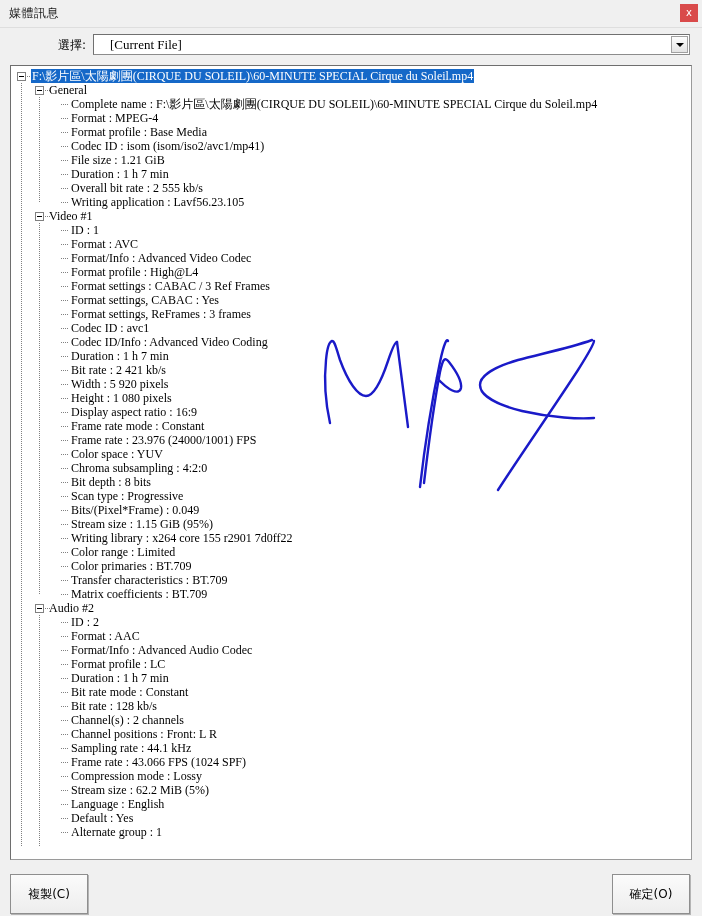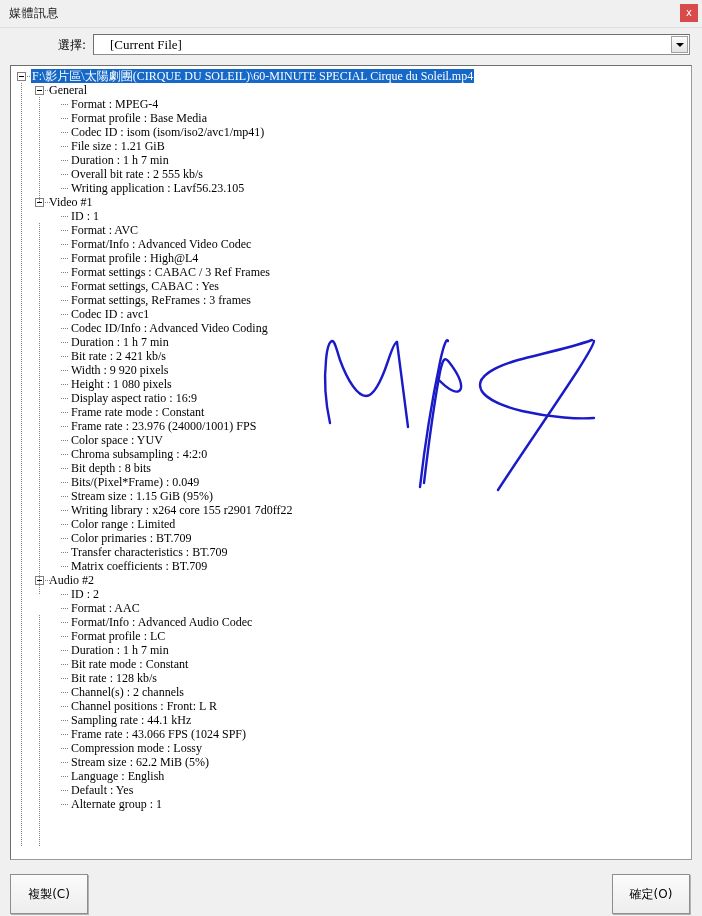--- a/index.html
+++ b/index.html
@@ -243,47 +243,49 @@
     <div id="combo-arrow-box">
       <span class="tri"></span>
     </div>
   </div>
 </div>
 
 <div id="tree-panel">
   <div id="tree-inner">
       <div class="row lvl0 node selected"><span class="expander"></span><span class="stub"></span><span class="label">F:\影片區\太陽劇團(CIRQUE DU SOLEIL)\60-MINUTE SPECIAL  Cirque du Soleil.mp4</span></div>
       <div class="row lvl1 node"><span class="expander"></span><span class="stub"></span><span class="label">General</span></div>
+      <div class="row lvl2"><span class="stub"></span><span class="label">Complete name : F:\影片區\太陽劇團(CIRQUE DU SOLEIL)\60-MINUTE SPECIAL  Cirque du Soleil.mp4</span></div>
       <div class="row lvl2"><span class="stub"></span><span class="label">Format : MPEG-4</span></div>
       <div class="row lvl2"><span class="stub"></span><span class="label">Format profile : Base Media</span></div>
       <div class="row lvl2"><span class="stub"></span><span class="label">Codec ID : isom (isom/iso2/avc1/mp41)</span></div>
       <div class="row lvl2"><span class="stub"></span><span class="label">File size : 1.21 GiB</span></div>
       <div class="row lvl2"><span class="stub"></span><span class="label">Duration : 1 h 7 min</span></div>
       <div class="row lvl2"><span class="stub"></span><span class="label">Overall bit rate : 2 555 kb/s</span></div>
       <div class="row lvl2"><span class="stub"></span><span class="label">Writing application : Lavf56.23.105</span></div>
       <div class="row lvl1 node"><span class="expander"></span><span class="stub"></span><span class="label">Video #1</span></div>
       <div class="row lvl2"><span class="stub"></span><span class="label">ID : 1</span></div>
       <div class="row lvl2"><span class="stub"></span><span class="label">Format : AVC</span></div>
       <div class="row lvl2"><span class="stub"></span><span class="label">Format/Info : Advanced Video Codec</span></div>
       <div class="row lvl2"><span class="stub"></span><span class="label">Format profile : High@L4</span></div>
       <div class="row lvl2"><span class="stub"></span><span class="label">Format settings : CABAC / 3 Ref Frames</span></div>
       <div class="row lvl2"><span class="stub"></span><span class="label">Format settings, CABAC : Yes</span></div>
       <div class="row lvl2"><span class="stub"></span><span class="label">Format settings, ReFrames : 3 frames</span></div>
       <div class="row lvl2"><span class="stub"></span><span class="label">Codec ID : avc1</span></div>
       <div class="row lvl2"><span class="stub"></span><span class="label">Codec ID/Info : Advanced Video Coding</span></div>
       <div class="row lvl2"><span class="stub"></span><span class="label">Duration : 1 h 7 min</span></div>
       <div class="row lvl2"><span class="stub"></span><span class="label">Bit rate : 2 421 kb/s</span></div>
-      <div class="row lvl2"><span class="stub"></span><span class="label">Width : 9 920 pixels</span></div>
+      <div class="row lvl2"><span class="stub"></span><span class="label">Width : 5 920 pixels</span></div>
       <div class="row lvl2"><span class="stub"></span><span class="label">Height : 1 080 pixels</span></div>
       <div class="row lvl2"><span class="stub"></span><span class="label">Display aspect ratio : 16:9</span></div>
       <div class="row lvl2"><span class="stub"></span><span class="label">Frame rate mode : Constant</span></div>
       <div class="row lvl2"><span class="stub"></span><span class="label">Frame rate : 23.976 (24000/1001) FPS</span></div>
       <div class="row lvl2"><span class="stub"></span><span class="label">Color space : YUV</span></div>
       <div class="row lvl2"><span class="stub"></span><span class="label">Chroma subsampling : 4:2:0</span></div>
       <div class="row lvl2"><span class="stub"></span><span class="label">Bit depth : 8 bits</span></div>
+      <div class="row lvl2"><span class="stub"></span><span class="label">Scan type : Progressive</span></div>
       <div class="row lvl2"><span class="stub"></span><span class="label">Bits/(Pixel*Frame) : 0.049</span></div>
       <div class="row lvl2"><span class="stub"></span><span class="label">Stream size : 1.15 GiB (95%)</span></div>
       <div class="row lvl2"><span class="stub"></span><span class="label">Writing library : x264 core 155 r2901 7d0ff22</span></div>
       <div class="row lvl2"><span class="stub"></span><span class="label">Color range : Limited</span></div>
       <div class="row lvl2"><span class="stub"></span><span class="label">Color primaries : BT.709</span></div>
       <div class="row lvl2"><span class="stub"></span><span class="label">Transfer characteristics : BT.709</span></div>
       <div class="row lvl2"><span class="stub"></span><span class="label">Matrix coefficients : BT.709</span></div>
       <div class="row lvl1 node"><span class="expander"></span><span class="stub"></span><span class="label">Audio #2</span></div>
       <div class="row lvl2"><span class="stub"></span><span class="label">ID : 2</span></div>
       <div class="row lvl2"><span class="stub"></span><span class="label">Format : AAC</span></div>

